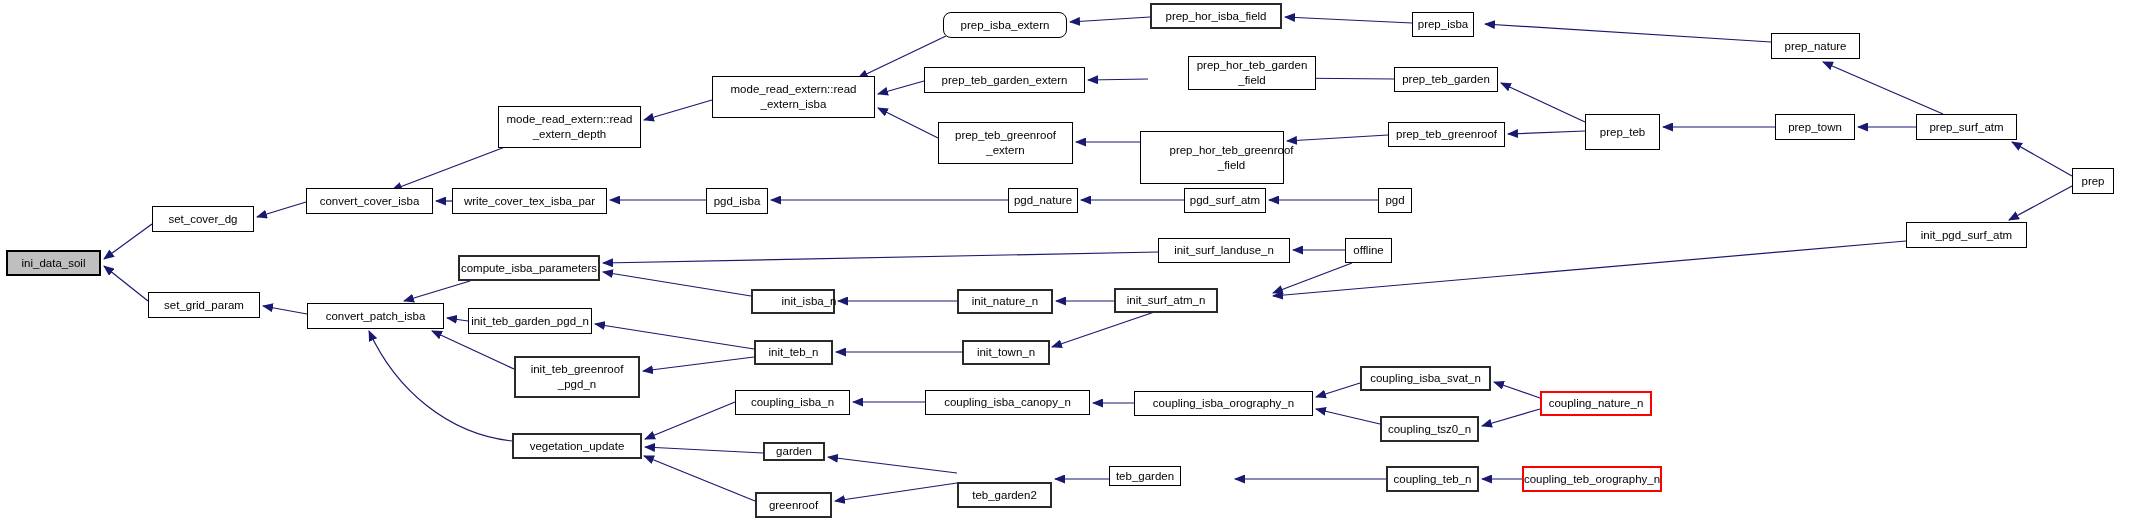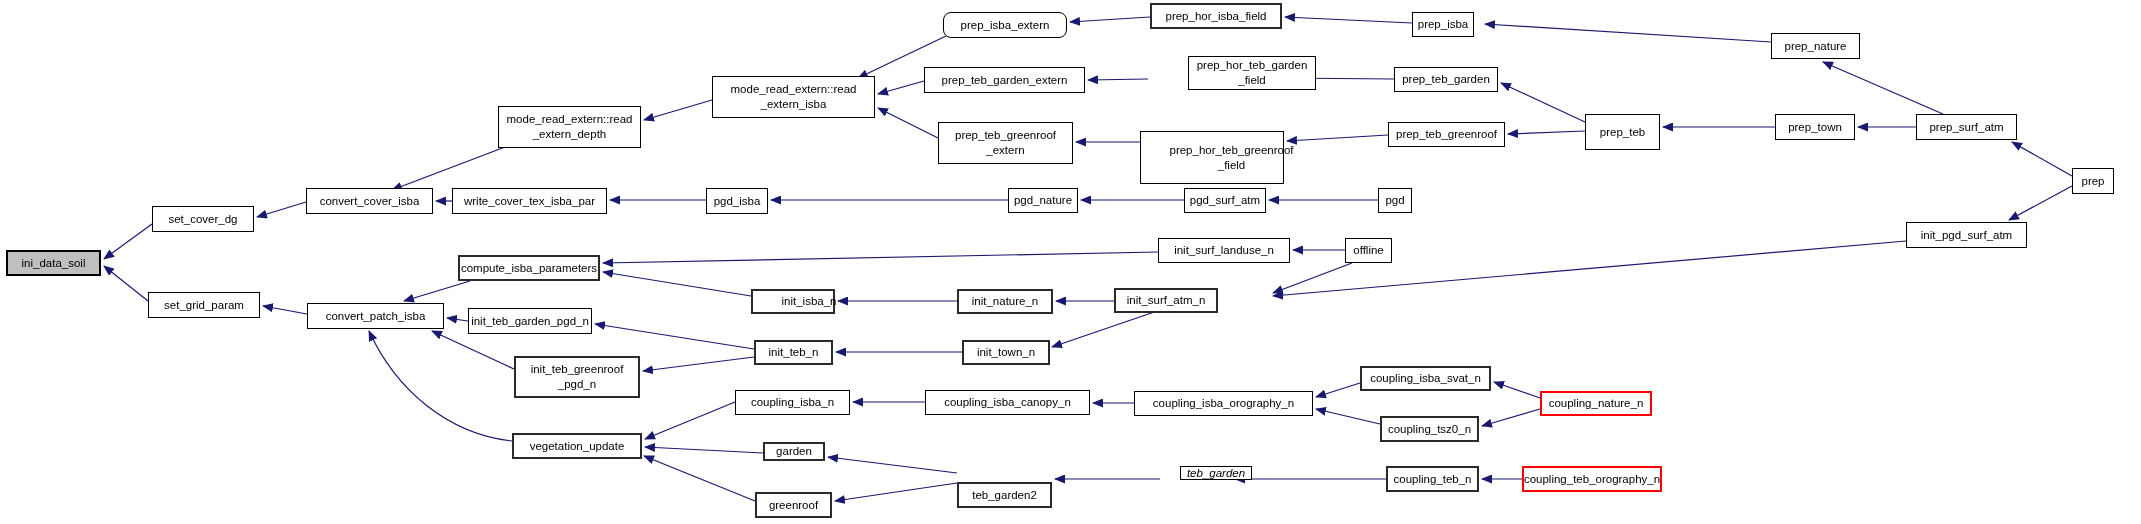--- a/index.html
+++ b/index.html
@@ -129,21 +129,21 @@
       <div class="node bold" style="left: 1150px; top: 3px; width: 132px; height: 26px;">prep_hor_isba_field</div>
       <div class="node" style="left: 1148px; top: 56px; width: 128px; height: 34px; margin-left: 40px;">prep_hor_teb_garden
 _field</div>
       <div class="node" style="left: 1140px; top: 131px; width: 144px; height: 53px; padding-left: 39px;">prep_hor_teb_greenroof
 _field</div>
       <div class="node" style="left: 1008px; top: 188px; width: 70px; height: 25px;">pgd_nature</div>
       <div class="node" style="left: 1158px; top: 238px; width: 132px; height: 25px;">init_surf_landuse_n</div>
       <div class="node bold" style="left: 957px; top: 289px; width: 96px; height: 25px;">init_nature_n</div>
       <div class="node bold" style="left: 962px; top: 340px; width: 88px; height: 25px;">init_town_n</div>
       <div class="node" style="left: 1134px; top: 391px; width: 179px; height: 25px;">coupling_isba_orography_n</div>
-      <div class="node" style="left: 1180px; top: 466px; width: 72px; height: 14px; font-style: italic;">teb_garden</div>
+      <div class="node" style="left: 1109px; top: 466px; width: 72px; height: 20px;">teb_garden</div>
       <div class="node" style="left: 1184px; top: 188px; width: 82px; height: 25px;">pgd_surf_atm</div>
       <div class="node" style="left: 1378px; top: 188px; width: 34px; height: 25px;">pgd</div>
       <div class="node" style="left: 1412px; top: 12px; width: 62px; height: 25px;">prep_isba</div>
       <div class="node" style="left: 1394px; top: 67px; width: 104px; height: 25px;">prep_teb_garden</div>
       <div class="node" style="left: 1388px; top: 122px; width: 117px; height: 25px;">prep_teb_greenroof</div>
       <div class="node" style="left: 1345px; top: 238px; width: 47px; height: 25px;">offline</div>
       <div class="node bold" style="left: 1114px; top: 288px; width: 104px; height: 25px;">init_surf_atm_n</div>
       <div class="node bold" style="left: 1360px; top: 366px; width: 131px; height: 25px;">coupling_isba_svat_n</div>
       <div class="node bold" style="left: 1380px; top: 416px; width: 99px; height: 26px;">coupling_tsz0_n</div>
       <div class="node red" style="left: 1540px; top: 391px; width: 112px; height: 25px;">coupling_nature_n</div>

